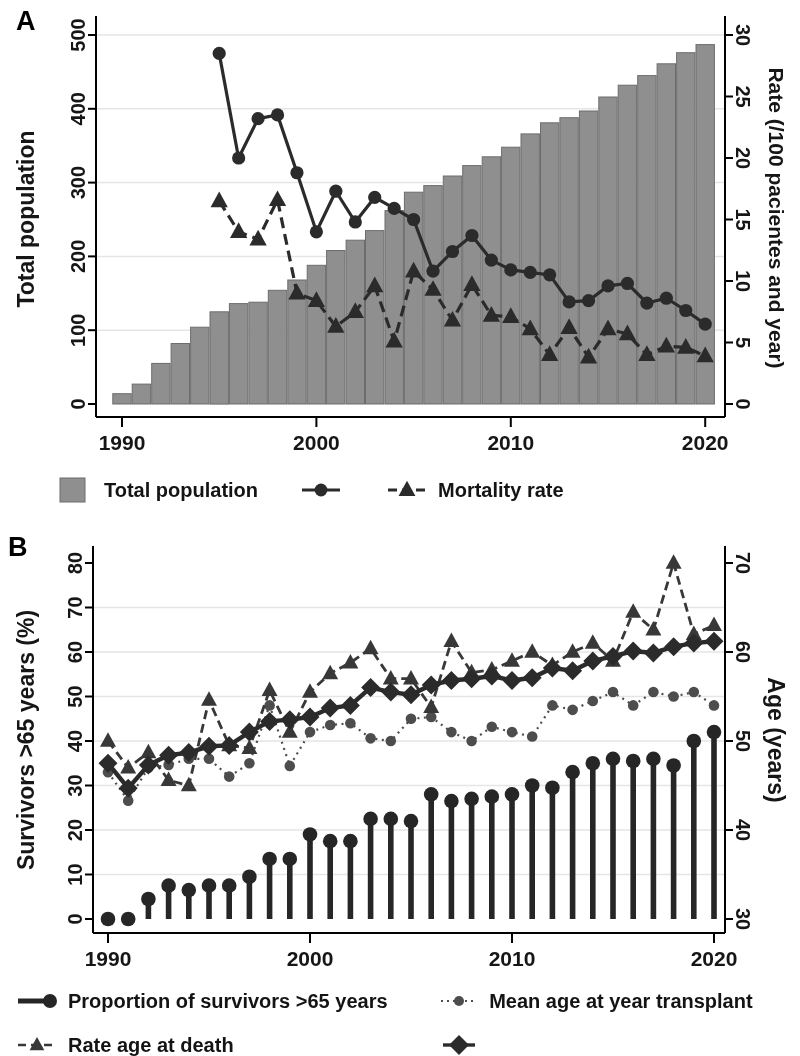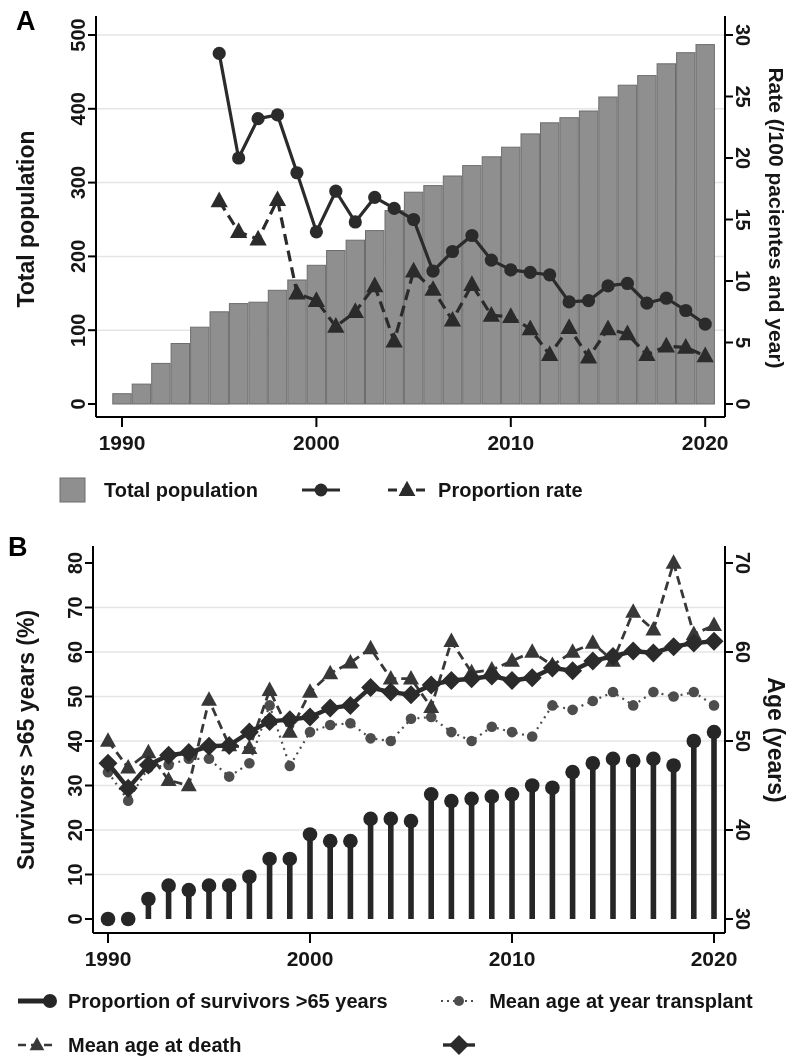--- a/index.html
+++ b/index.html
@@ -173,21 +173,21 @@
           <svg width="44" height="26">
             <line x1="2" y1="13" x2="40" y2="13" stroke="#2b2b2b" stroke-width="3"></line>
             <circle cx="21" cy="13" r="6.4" fill="#2b2b2b"></circle>
           </svg>
         </div>
         <div class="li">
           <svg width="44" height="26">
             <line x1="2" y1="13" x2="40" y2="13" stroke="#2b2b2b" stroke-width="3" stroke-dasharray="9 5"></line>
             <polygon points="21,3.796000000000001 29.424,19.084 12.576,19.084" fill="#2b2b2b"></polygon>
           </svg>
-          <span>Proportion rate</span>
+          <span>Mortality rate</span>
         </div>
       </div>
   </section>
   <section class="panel" id="panelB">
     <div class="panel-letter" id="letterB">B</div>
     <svg id="chartB" width="800" height="462" viewBox="0 0 800 462">
         <g stroke="#e5e5e5" stroke-width="1.5">
           <line x1="93" y1="356.5" x2="725" y2="356.5"></line>
           <line x1="93" y1="312" x2="725" y2="312"></line>
           <line x1="93" y1="267.5" x2="725" y2="267.5"></line>
@@ -417,21 +417,21 @@
             <line x1="4" y1="13" x2="40" y2="13" stroke="#4d4d4d" stroke-width="2.2" stroke-dasharray="2 4"></line>
             <circle cx="22" cy="13" r="5" fill="#4d4d4d"></circle>
           </svg>
           <span>Mean age at year transplant</span>
         </div>
         <div class="li">
           <svg width="44" height="26">
             <line x1="2" y1="13" x2="40" y2="13" stroke="#383838" stroke-width="2.6" stroke-dasharray="8 5"></line>
             <polygon points="21,4.976000000000001 28.344,18.304000000000002 13.655999999999999,18.304000000000002" fill="#383838"></polygon>
           </svg>
-          <span>Mean age at death</span>
+          <span>Rate age at death</span>
         </div>
         <div class="li">
           <svg width="44" height="26">
             <line x1="6" y1="13" x2="38" y2="13" stroke="#2b2b2b" stroke-width="3.4"></line>
             <polygon points="22,3 32,13 22,23 12,13" fill="#2b2b2b"></polygon>
           </svg>
         </div>
       </div>
   </section>
 </div>

